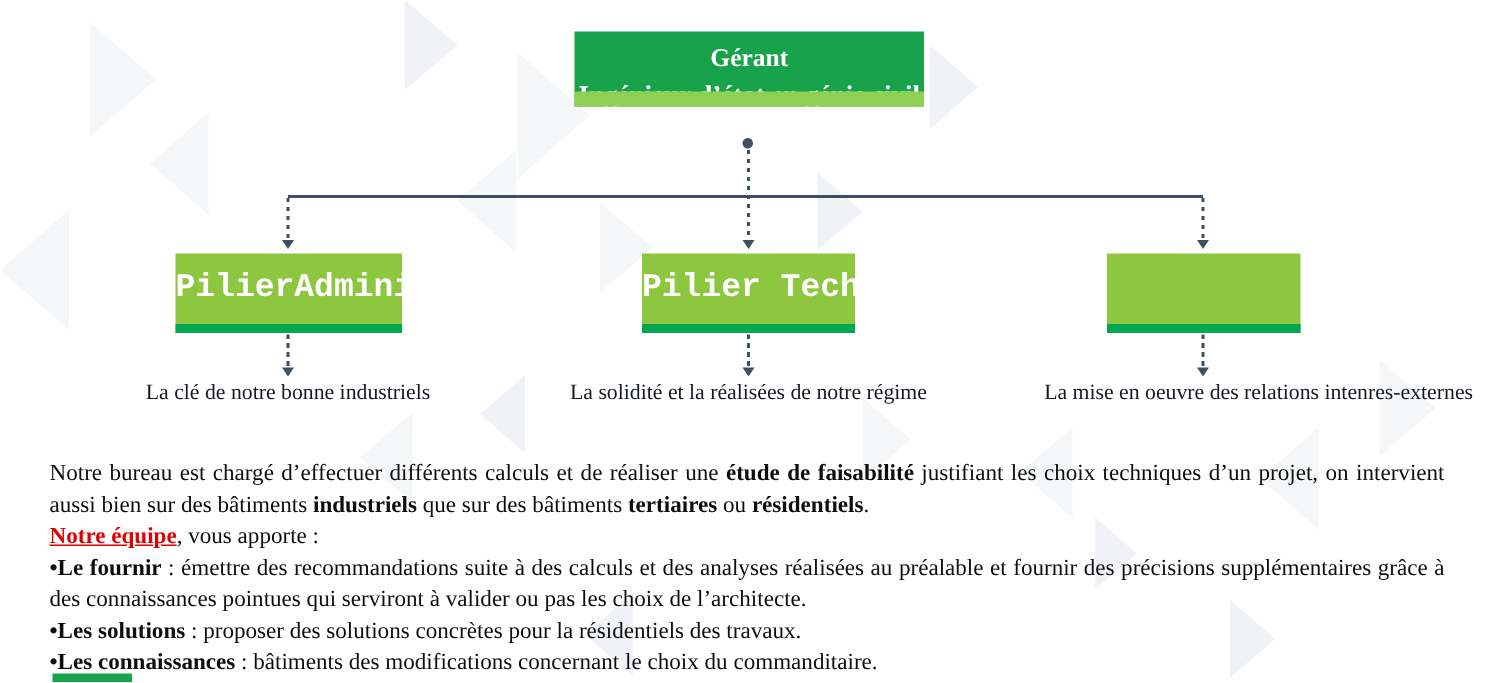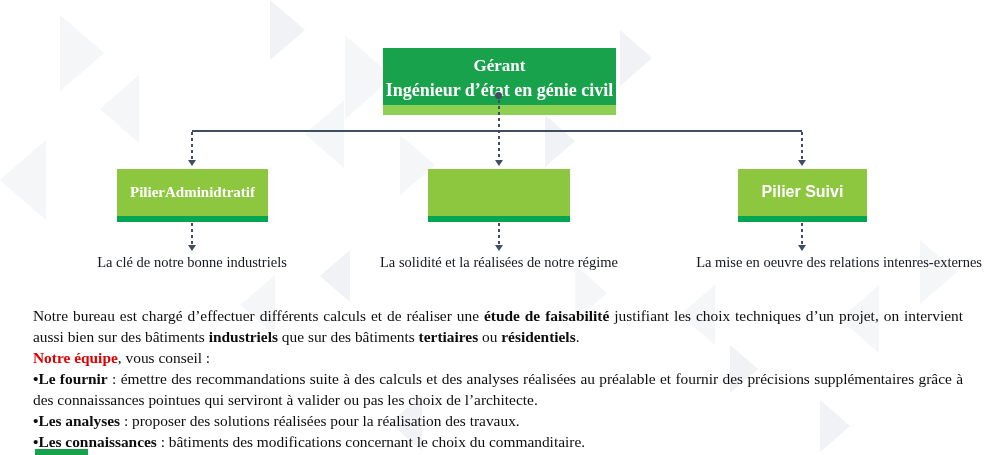--- a/index.html
+++ b/index.html
@@ -10,45 +10,45 @@
   *{box-sizing:border-box;}
   html,body{margin:0;padding:0;background:#fff;}
   #canvas{
     position:relative;width:994px;height:455px;overflow:hidden;background:#ffffff;
     font-family:"Liberation Serif","DejaVu Serif",serif;color:var(--text);
   }
   
   #bg{position:absolute;inset:0;}
   .tri{position:absolute;width:0;height:0;border-style:solid;border-color:transparent;}
   
-  .root-box{position:absolute;left:383px;top:21px;width:233px;height:67px;background:var(--root-green);text-align:center;margin-top:27px;}
+  .root-box{position:absolute;left:383px;top:21px;width:233px;height:50px;background:var(--root-green);text-align:center;}
   .root-box .strip{position:absolute;left:0;right:0;bottom:0;height:10px;background:var(--root-strip);}
   .root-title{color:#fff;font-weight:bold;font-size:17px;line-height:25px;padding-top:5px;white-space:nowrap;}
   .root-sub{color:#fff;font-weight:bold;font-size:18px;line-height:24px;white-space:nowrap;}
   .pillar{position:absolute;top:169px;height:53px;background:var(--pillar-green);text-align:center;}
   .pillar .strip{position:absolute;left:0;right:0;bottom:0;height:6px;background:var(--pillar-strip);}
-  .pillar .lbl{color:#fff;font-weight:bold;font-size:15px;line-height:46px;white-space:nowrap;}
+  .pillar .lbl{color:#fff;font-weight:bold;font-size:22px;line-height:46px;white-space:nowrap;font-family:Liberation Mono, monospace;}
   .pillar.p0{left:117px;width:151px;}
   .pillar.p1{left:428px;width:142px;}
   .pillar.p2{left:738px;width:129px;}
   .pillar.p2 .lbl{font-family:"Liberation Sans","DejaVu Sans",sans-serif;font-size:16px;}
   
   .hline{position:absolute;left:192px;top:130px;width:610px;height:2px;background:var(--line);}
   .dot{position:absolute;left:495px;top:92px;width:7px;height:7px;border-radius:50%;background:var(--line);}
   .vdash{position:absolute;width:2px;background:repeating-linear-gradient(to bottom,var(--line) 0 3px,transparent 3px 6px);}
   .arrow{position:absolute;width:0;height:0;border-left:4px solid transparent;border-right:4px solid transparent;border-top:6px solid var(--line);}
   .caption{position:absolute;top:254px;font-size:14.5px;color:#14181f;text-align:center;white-space:nowrap;}
   .cap0{left:42px;width:300px;}
   .cap1{left:329px;width:340px;}
   .cap2{left:622px;width:360px;text-align:right;}
   
   #body-text{position:absolute;left:33px;top:305px;width:930px;font-size:15.4px;line-height:21px;text-align:justify;}
   #body-text p{margin:0;}
   .b{font-weight:bold;}
-  .u{}
+  .u{text-decoration:underline;}
   
   .cropped-box{position:absolute;left:35px;top:449px;width:53px;height:6px;background:var(--root-green);}
 </style>
 </head>
 <body>
 
 <div id="canvas">
   <div id="bg">
       <div class="tri" style="left: 60px; top: 15px; border-width: 38px 0px 38px 44px; border-left-color: rgb(244, 246, 248);"></div>
       <div class="tri" style="left: 270px; top: 0px; border-width: 30px 0px 30px 35px; border-left-color: rgb(240, 242, 245);"></div>
@@ -85,41 +85,41 @@
     <div class="vdash" style="left:191px;top:132px;height:28px;"></div>
     <div class="arrow" style="left:188px;top:160px;"></div>
     <div class="vdash" style="left:801px;top:132px;height:28px;"></div>
     <div class="arrow" style="left:798px;top:160px;"></div>
 
     <div class="pillar p0">
       <div class="lbl">PilierAdminidtratif</div>
       <div class="strip"></div>
     </div>
     <div class="pillar p1">
+      <div class="lbl">Pilier Technique</div>
       <div class="strip"></div>
     </div>
     <div class="pillar p2">
-      <div class="lbl">Pilier Suivi</div>
       <div class="strip"></div>
     </div>
 
     <div class="vdash" style="left:191px;top:223px;height:22px;"></div>
     <div class="arrow" style="left:188px;top:245px;"></div>
     <div class="vdash" style="left:498px;top:223px;height:22px;"></div>
     <div class="arrow" style="left:495px;top:245px;"></div>
     <div class="vdash" style="left:801px;top:223px;height:22px;"></div>
     <div class="arrow" style="left:798px;top:245px;"></div>
 
     <div class="caption cap0">La clé de notre bonne industriels</div>
     <div class="caption cap1">La solidité et la réalisées de notre régime</div>
     <div class="caption cap2">La mise en oeuvre des relations intenres-externes</div>
   </div>
 
   <div id="body-text">
     <p><span>Notre bureau est chargé d’effectuer différents calculs et de réaliser une </span><span class="b">étude de faisabilité</span><span> justifiant les choix techniques d’un projet, on intervient aussi bien sur des bâtiments </span><span class="b">industriels</span><span> que sur des bâtiments </span><span class="b">tertiaires</span><span> ou </span><span class="b">résidentiels</span><span>.</span></p>
-    <p><span class="b u" style="color: rgb(224, 0, 0);">Notre équipe</span><span>, vous conseil :</span></p>
+    <p><span class="b u" style="color: rgb(224, 0, 0);">Notre équipe</span><span>, vous apporte :</span></p>
     <p><span class="b">•Le fournir</span><span> : émettre des recommandations suite à des calculs et des analyses réalisées au préalable et fournir des précisions supplémentaires grâce à des connaissances pointues qui serviront à valider ou pas les choix de l’architecte.</span></p>
-    <p><span class="b">•Les analyses</span><span> : proposer des solutions réalisées pour la réalisation des travaux.</span></p>
+    <p><span class="b">•Les solutions</span><span> : proposer des solutions concrètes pour la résidentiels des travaux.</span></p>
     <p><span class="b">•Les connaissances</span><span> : bâtiments des modifications concernant le choix du commanditaire.</span></p>
   </div>
 
   <div class="cropped-box"></div>
 </div>
 
 </body></html>

